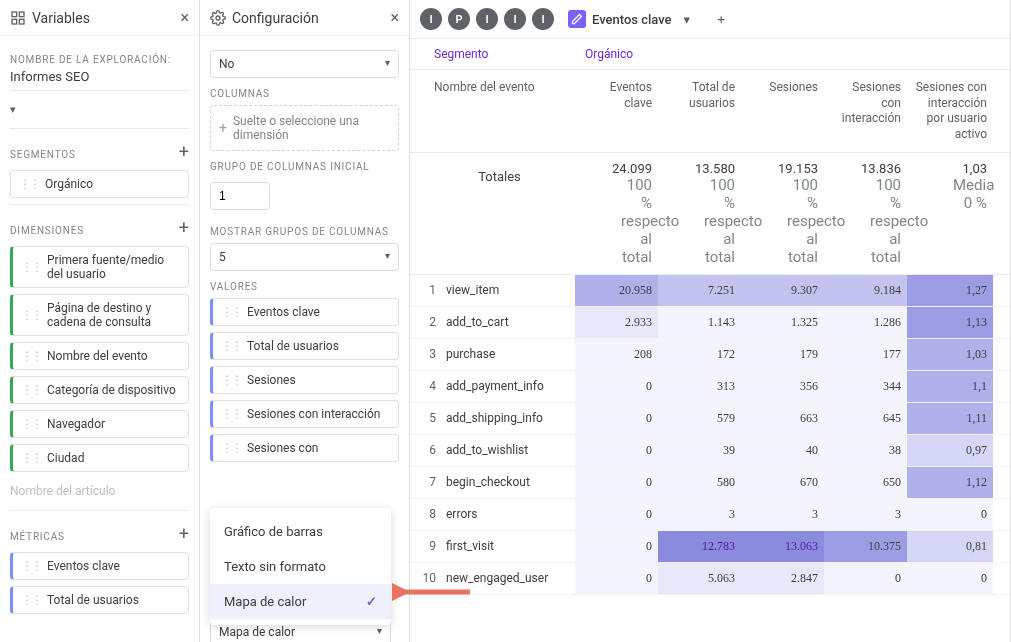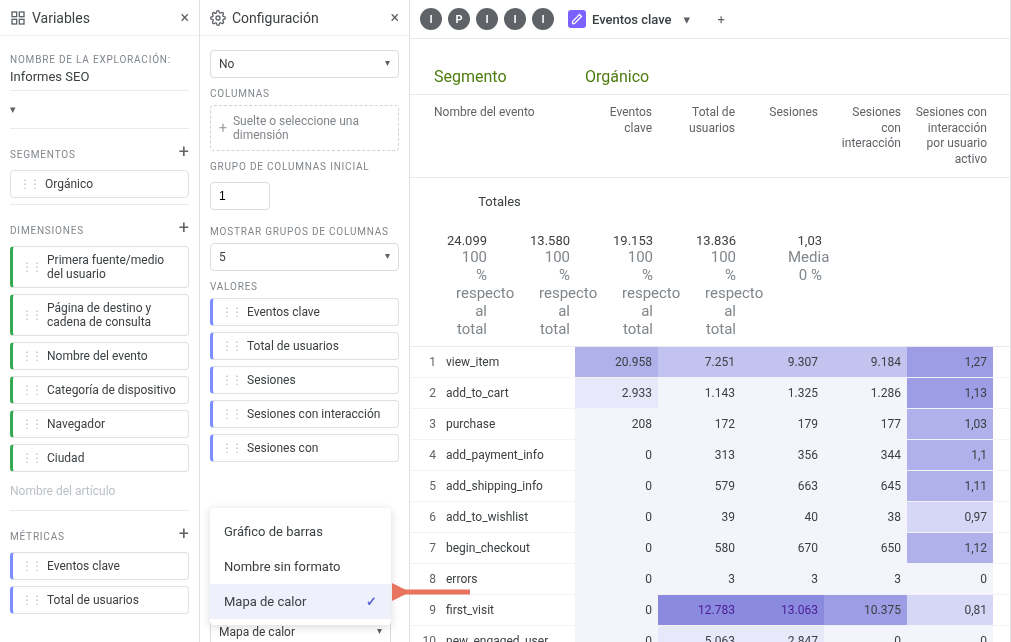--- a/index.html
+++ b/index.html
@@ -57,39 +57,39 @@
   .tabs { display:flex; align-items:center; gap:6px; padding:6px 10px; border-bottom:1px solid #e8eaed; }
   .tab-circle { width:22px; height:22px; border-radius:50%; background:#5f6368; color:#fff; font-size:11px; font-weight:600; display:flex; align-items:center; justify-content:center; cursor:pointer; }
   .tab-active { display:flex; align-items:center; gap:6px; background:#fff; padding:4px 8px; border-radius:4px; cursor:pointer; }
   .tab-active .square { width:18px; height:18px; background:#7b61ff; border-radius:3px; display:flex; align-items:center; justify-content:center; }
   .tab-active .square svg { width:12px; height:12px; }
   .tab-active .label { font-size:13px; font-weight:500; color:#3c4043; }
   .tab-active .caret { color:#5f6368; margin-left:6px; }
   .tabs .add-tab { width:22px; height:22px; border-radius:4px; display:flex; align-items:center; justify-content:center; color:#5f6368; cursor:pointer; margin-left:6px; }
 
   .report-grid { overflow:auto; }
-  .grid-head { display:flex; border-bottom:1px solid #e8eaed; font-size:16px; color:#4d7c0f;margin-top:20px; }
+  .grid-head { display:flex; border-bottom:1px solid #e8eaed; font-size:12px; color:#6d28d9; }
   .grid-head .seg-col { width:165px; padding:8px 10px 8px 24px; }
   .grid-head .org-col { flex:1; padding:8px 10px; }
   .cols-row { display:flex; border-bottom:1px solid #e8eaed; }
   .cols-row .first-col { width:165px; padding:10px 10px 10px 24px; font-size:12px; color:#5f6368; }
   .metric-head { width:83px; padding:10px 6px; text-align:right; font-size:12px; color:#5f6368; line-height:1.3; }
   .metric-head.last { width:86px; }
 
-  .totals-row { display:flex; border-bottom:1px solid #e8eaed;flex-direction:column; }
+  .totals-row { display:flex; border-bottom:1px solid #e8eaed; }
   .totals-row .first-col { width:165px; padding:16px 10px 16px 24px; font-size:13px; color:#3c4043; text-align:center; }
   .totals-cell { width:83px; padding:8px 6px; text-align:right; }
   .totals-cell .big { font-size:13px; font-weight:400; color:#3c4043; }
   .totals-cell .sub { font-size:15px; color:#80868b; line-height:1.2;margin-left:40px; }
   .totals-cell.last { width:86px; }
 
   .data-row { display:flex; border-bottom:1px solid #f1f3f4; }
   .data-row .idx { width:30px; text-align:right; padding:8px 4px 8px 0; font-size:12px; color:#5f6368; }
   .data-row .name { width:135px; padding:8px 6px; font-size:12px; color:#3c4043; }
-  .data-cell { width:83px; padding:8px 6px; text-align:right; font-size:12px; color:#3c4043; }
+  .data-cell { width:83px; padding:8px 6px; text-align:right; font-size:12px; color:#3c4043;font-family:Liberation Serif, serif; }
   .data-cell.last { width:86px; }
 
   
   .h0 { background:#f4f4fd; }
   .h1 { background:#e8e8fb; }
   .h2 { background:#d6d6f6; }
   .h3 { background:#c3c3f0; }
   .h4 { background:#b0b0eb; }
   .h5 { background:#9d9de5; }
   .h6 { background:#8a8adf; color:#4c1d95; }
@@ -240,21 +240,21 @@
         </div>
       </div>
   </div>
 
   <div class="menu">
     <div id="menu-items">
         <div class="menu-item">
           <span>Gráfico de barras</span>
         </div>
         <div class="menu-item">
-          <span>Nombre sin formato</span>
+          <span>Texto sin formato</span>
         </div>
         <div class="menu-item selected">
           <span>Mapa de calor</span>
           <span class="check">✓</span>
         </div>
       </div>
   </div>
 
   <div class="select cell-type-select">
     <span>Mapa de calor</span>

